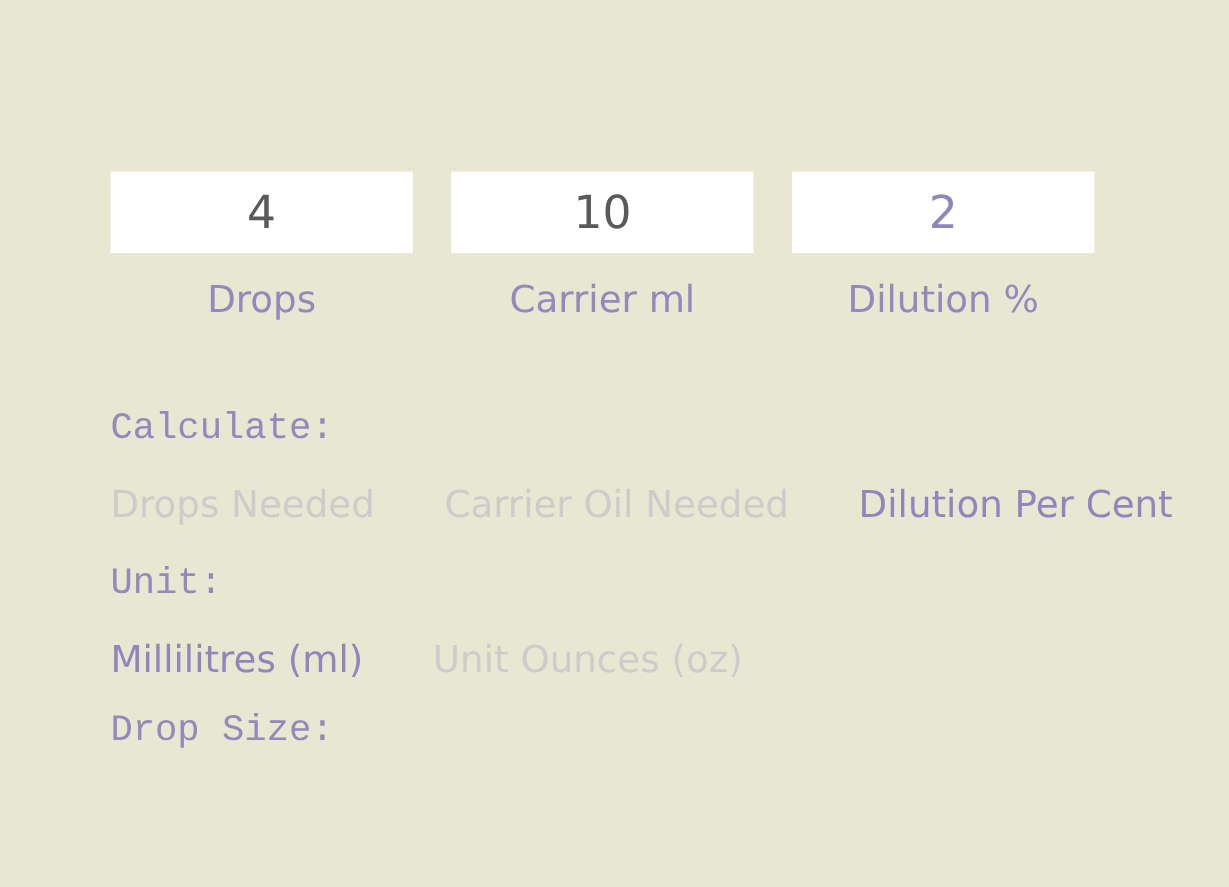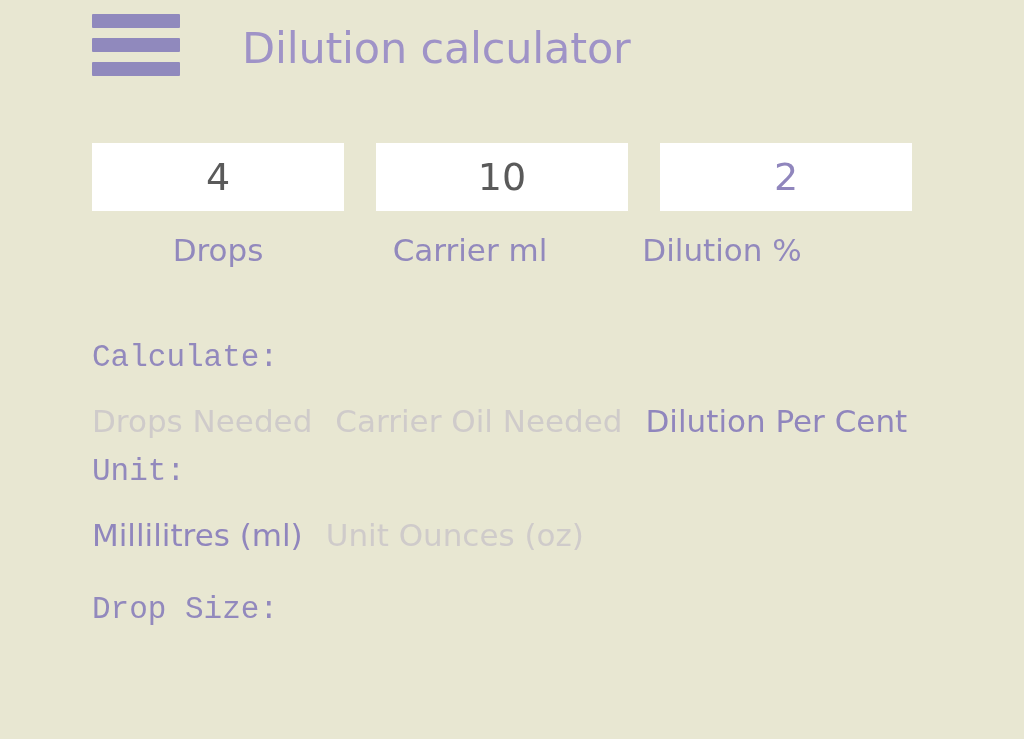--- a/index.html
+++ b/index.html
@@ -87,21 +87,21 @@
     color: #9086bd;
   }
 
   .labels-row {
     position: absolute;
     left: 92px;
     top: 228px;
     width: 820px;
     height: 44px;
     display: flex;
-    justify-content: flex-start;
+    justify-content: space-between;
   }
   .field-label {
     width: 252px;
     text-align: center;
     font-size: 31px;
     line-height: 44px;
     color: #9289bd;
     white-space: nowrap;
   }
 
@@ -116,51 +116,44 @@
     line-height: 44px;
     color: #9289bd;
     white-space: nowrap;
     font-family: Liberation Mono, monospace;
   }
   .option-row {
     display: flex;
     align-items: baseline;
     white-space: nowrap;
     margin-top: 19px;
+    gap: 35px;
   }
   .option {
     font-size: 31px;
     line-height: 44px;
     color: #cfcbca;
     white-space: nowrap;
     cursor: pointer;
     margin-right: 23px;
   }
   .option:last-child { margin-right: 16px; }
   .option.active {
     color: #9086bd;
   }
 
   #group-calculate { top: 336px; }
-  #group-unit      { top: 450px; }
+  #group-unit      { top: 465px; }
   #group-dropsize  { top: 588px; }
 </style>
 </head>
 <body>
 
 <div class="app">
 
-  <div class="header">
-    <div class="menu-button">
-      <div class="menu-bar"></div>
-      <div class="menu-bar"></div>
-      <div class="menu-bar"></div>
-    </div>
-    <div class="app-title">Dilution calculator</div>
-  </div>
 
   <div class="fields-row">
     <input class="field-box" type="text" value="4" style="">
     <input class="field-box" type="text" value="10" style="">
     <input class="field-box result" type="text" readonly="" value="2" style="">
   </div>
 
   <div class="labels-row">
     <div class="field-label">Drops</div>
     <div class="field-label">Carrier ml</div>

